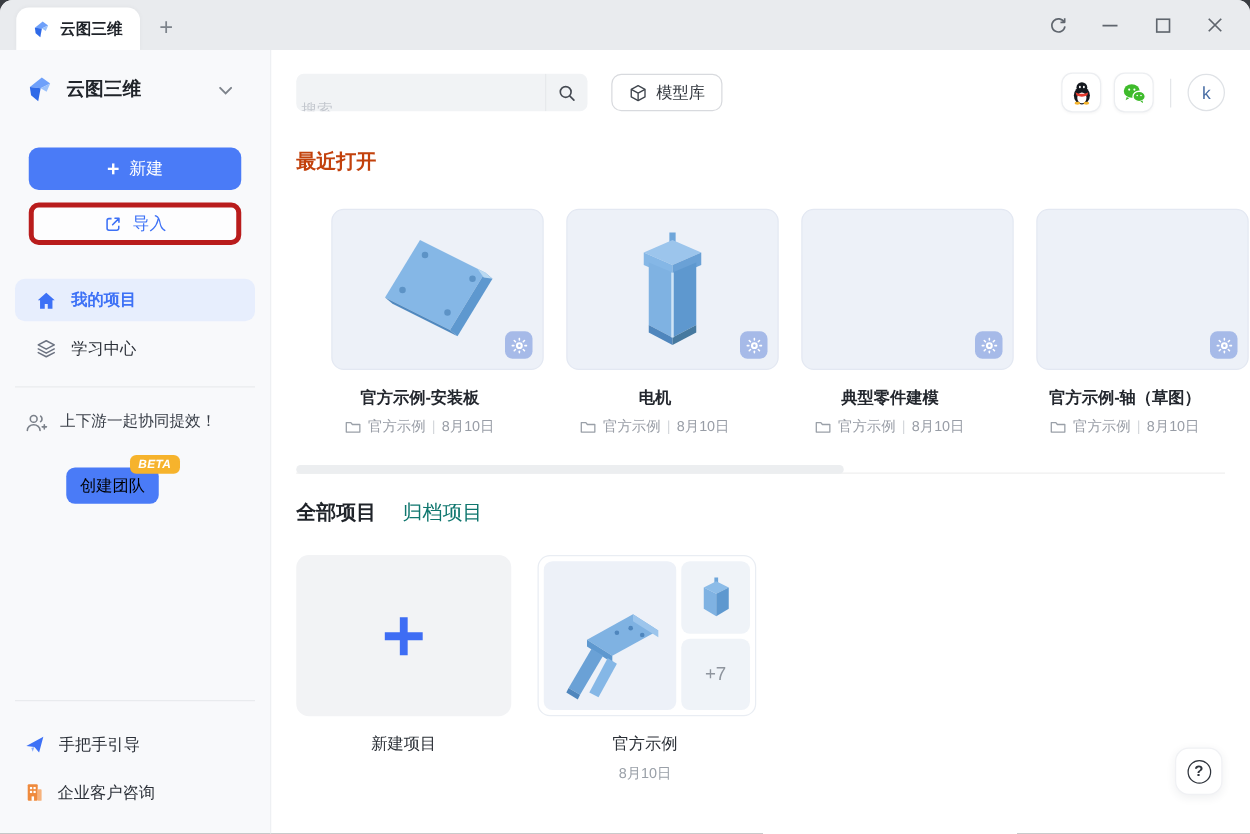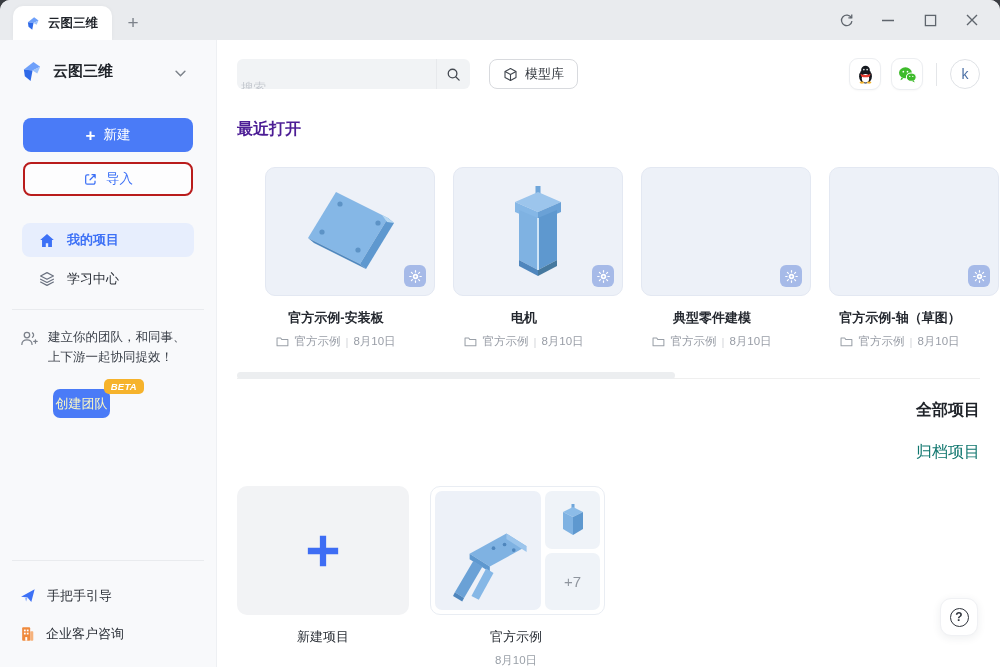--- a/index.html
+++ b/index.html
@@ -19,62 +19,62 @@
   .sidebar { width:217px; background:#f8f9fb; border-right:1px solid #eef0f3; position:relative; flex:none; }
   .content { flex:1; background:#fff; position:relative; padding:19px 20px 0 20px; overflow:hidden; }
 
   
   .brand-row { display:flex; align-items:center; padding:20px 16px 0 21px; }
   .brand-name { font-size:15px; font-weight:bold; color:#20242a; margin-left:9px; }
   .brand-caret { margin-left:auto; margin-right:14px; color:#7d838b; }
   .btn { display:flex; align-items:center; justify-content:center; gap:8px; border-radius:8px; cursor:pointer; }
   .btn-new { margin:35px 23px 0 23px; height:34px; background:#4a7bf7; color:#fff; font-size:13.5px; }
   .btn-new .plus { font-size:17px; font-weight:bold; line-height:1; }
-  .btn-import { margin:10px 23px 0 23px; height:34px; background:#fdfdfe; border:2px solid #b91c1c; color:#3d71f6; font-size:13.5px; }
-  .nav { margin-top:27px; padding:0 22px; }
+  .btn-import { margin:10px 23px 0 23px; height:34px; background:#fdfdfe; border:4px solid #b91c1c; color:#3d71f6; font-size:13.5px; }
+  .nav { margin-top:27px; padding:0 12px; }
   .nav-item { height:34px; margin-bottom:5px; display:flex; align-items:center; gap:12px; padding:0 0 0 16px; border-radius:8px; font-size:13px; color:#2b3038; cursor:pointer; }
   .nav-item.active { background:#e7eefd; color:#3d71f6; font-weight:bold; }
   .nav-item .ic { width:17px; display:flex; justify-content:center; }
   .sb-divider { height:1px; background:#e9ebee; margin:13px 12px 0 12px; }
   .team { padding:17px 16px 0 20px; display:flex; gap:9px; }
   .team-text { font-size:12.5px; line-height:20px; color:#383e47; }
   .team-btn-wrap { position:relative; margin:22px 0 0 53px; width:74px; }
-  .team-btn { width:57px; height:29px; background:#4a7bf7; color:#fef9c3; font-size:13px; border-radius:7px; }
+  .team-btn { width:74px; height:29px; background:#4a7bf7; color:#000000; font-size:13px; border-radius:7px; }
   .beta-badge { position:absolute; top:-10px; right:-17px; background:#f6b32c; color:#fff; font-size:9.5px; font-weight:bold; padding:2px 7px; border-radius:5px; letter-spacing:.3px;font-style:italic; }
   .sb-bottom-divider { position:absolute; left:12px; right:12px; bottom:106px; height:1px; background:#e9ebee; }
   .sb-link { position:absolute; left:20px; display:flex; align-items:center; gap:11px; font-size:13px; color:#2b3038; cursor:pointer; }
   .sb-link.guide { bottom:62px; }
   .sb-link.consult { bottom:24px; }
 
   
   .topbar { display:flex; align-items:center; height:30px; }
   .search { width:233px; height:30px; background:#f1f3f5; border-radius:6px; display:flex; align-items:center; overflow:hidden; }
   .search input { flex:1; border:0; outline:0; background:transparent; padding:0 4px; font-size:12.5px; color:#15803d; font-family:inherit;margin-top:27px; }
   .search input::placeholder { color:#c3c7ce; }
   .search-btn { width:34px; height:30px; display:flex; align-items:center; justify-content:center; border-left:1px solid #e7e9ec; cursor:pointer; }
   .model-lib { margin-left:19px; height:30px; padding:0 13px; background:#fff; border:1px solid #d8dade; border-radius:8px; display:flex; align-items:center; gap:7px; font-size:13px; color:#33383f; cursor:pointer; }
   .top-right { margin-left:auto; display:flex; align-items:center; gap:10px; }
   .app-chip { width:32px; height:32px; background:#fff; border:1px solid #eceef1; border-radius:9px; display:flex; align-items:center; justify-content:center; box-shadow:0 1px 2px rgba(0,0,0,.03); cursor:pointer; }
   .vdiv { width:1px; height:23px; background:#e4e6e9; margin:0 3px; }
   .avatar { width:30px; height:30px; border-radius:50%; border:1px solid #dfe2e6; background:#fff; display:flex; align-items:center; justify-content:center; font-size:14px; color:#4a6fa5; cursor:pointer; }
 
   
-  .section-title { margin-top:30px; font-size:16px; font-weight:bold; color:#4c1d95; }
+  .section-title { margin-top:30px; font-size:16px; font-weight:bold; color:#c2410c; }
   .recent-row { margin-top:27px; display:flex; gap:18px; }
   .rcard { width:170px; flex:none;padding-left:28px; }
   .thumb { width:170px; height:129px; background:#edf1f8; border:1px solid #e3e8f2; border-radius:10px; position:relative; display:flex; align-items:center; justify-content:center; cursor:pointer; }
   .gear-badge { position:absolute; right:8px; bottom:8px; width:22px; height:22px; background:#a6bae8; border-radius:6px; display:flex; align-items:center; justify-content:center; cursor:pointer; }
   .rcard-title { margin-top:13px; text-align:center; font-size:13px; font-weight:bold; color:#23272e; white-space:nowrap; }
   .rcard-meta { margin-top:7px; display:flex; align-items:center; justify-content:center; gap:5px; font-size:11.5px; color:#989da6; }
   .meta-sep { color:#d4d7db; }
   .hscroll { margin-top:23px; height:7px; position:relative; border-bottom:1px solid #efefef; }
   .hscroll-thumb { position:absolute; left:0; top:0; height:7px; width:59%; background:#eceef0; border-radius:4px; cursor:pointer; }
 
   
-  .proj-tabs { margin-top:21px; display:flex; align-items:flex-end; gap:21px;flex-direction:column; }
+  .proj-tabs { margin-top:21px; display:flex; align-items:center; gap:21px; }
   .proj-tab { font-size:16px; cursor:pointer; }
   .proj-tab.active { font-weight:bold; color:#1f2329; }
   .proj-tab.inactive { color:#0f766e; }
   .proj-row { margin-top:23px; display:flex; gap:21px; }
   .pcard { width:172px; flex:none; }
   .new-thumb { width:172px; height:129px; background:#f2f3f5; border-radius:10px; display:flex; align-items:center; justify-content:center; cursor:pointer; }
   .proj-thumb { width:175px; height:129px; background:#fff; border:1px solid #e9edf3; border-radius:10px; padding:4px; display:flex; gap:4px; cursor:pointer; }
   .proj-main-tile { width:106px; height:119px; background:#edf1f8; border-radius:7px; display:flex; align-items:center; justify-content:center; overflow:hidden; }
   .proj-side { display:flex; flex-direction:column; gap:4px; flex:1; }
   .proj-side-tile { flex:1; background:#eff3f8; border-radius:7px; display:flex; align-items:center; justify-content:center; }
@@ -186,21 +186,20 @@
       <div class="team">
         <span style="margin-top:3px">
           <svg width="19" height="17" viewBox="0 0 22 20" fill="none" stroke="#7b818a" stroke-width="1.5" stroke-linecap="round">
               <circle cx="8" cy="6" r="3.2"></circle>
               <path d="M2 17c0-3.3 2.7-5.5 6-5.5s6 2.2 6 5.5"></path>
               <path d="M14.5 3.4a3.2 3.2 0 0 1 0 5.2"></path>
               <path d="M18 11.5v4M16 13.5h4"></path>
             </svg>
         </span>
         <div class="team-text">
-          <div>建立你的团队，和同事、</div>
           <div>上下游一起协同提效！</div>
         </div>
       </div>
       <div class="team-btn-wrap">
         <div class="btn team-btn">创建团队</div>
         <div class="beta-badge">BETA</div>
       </div>
 
       <div class="sb-bottom-divider"></div>
 

